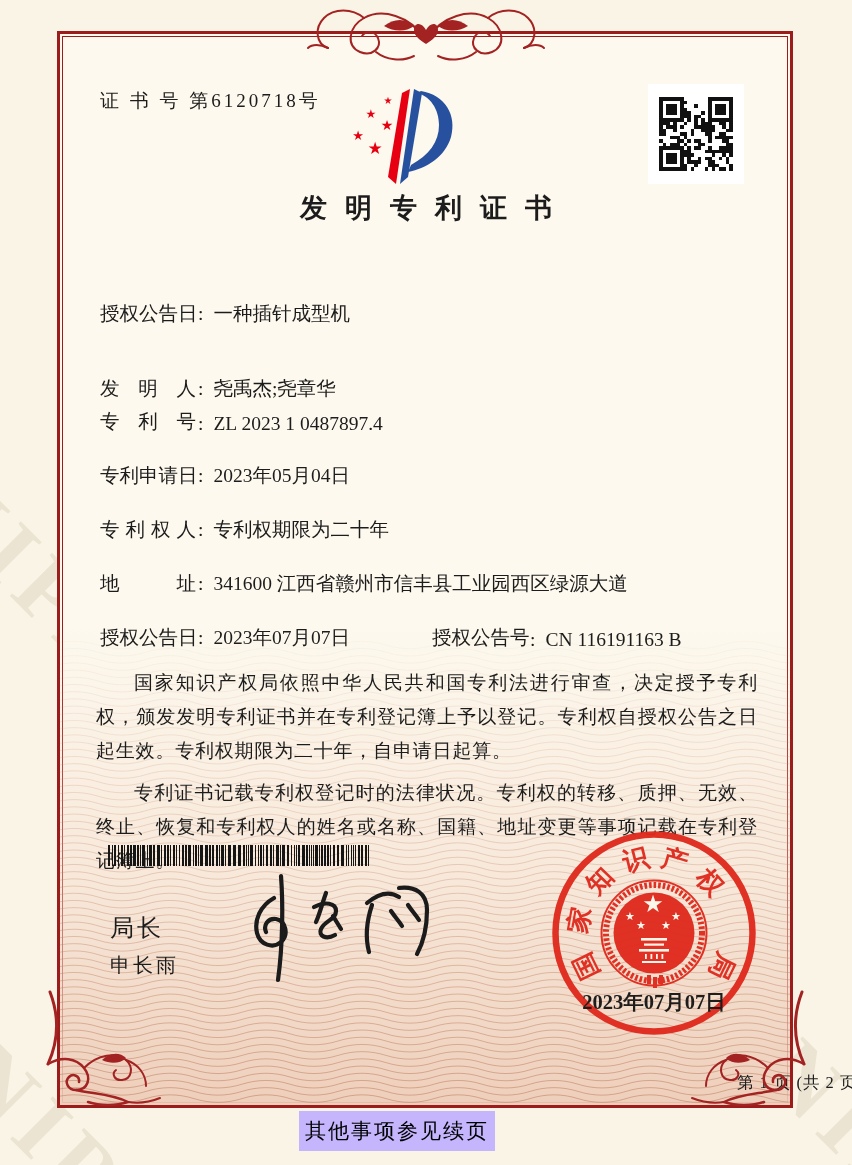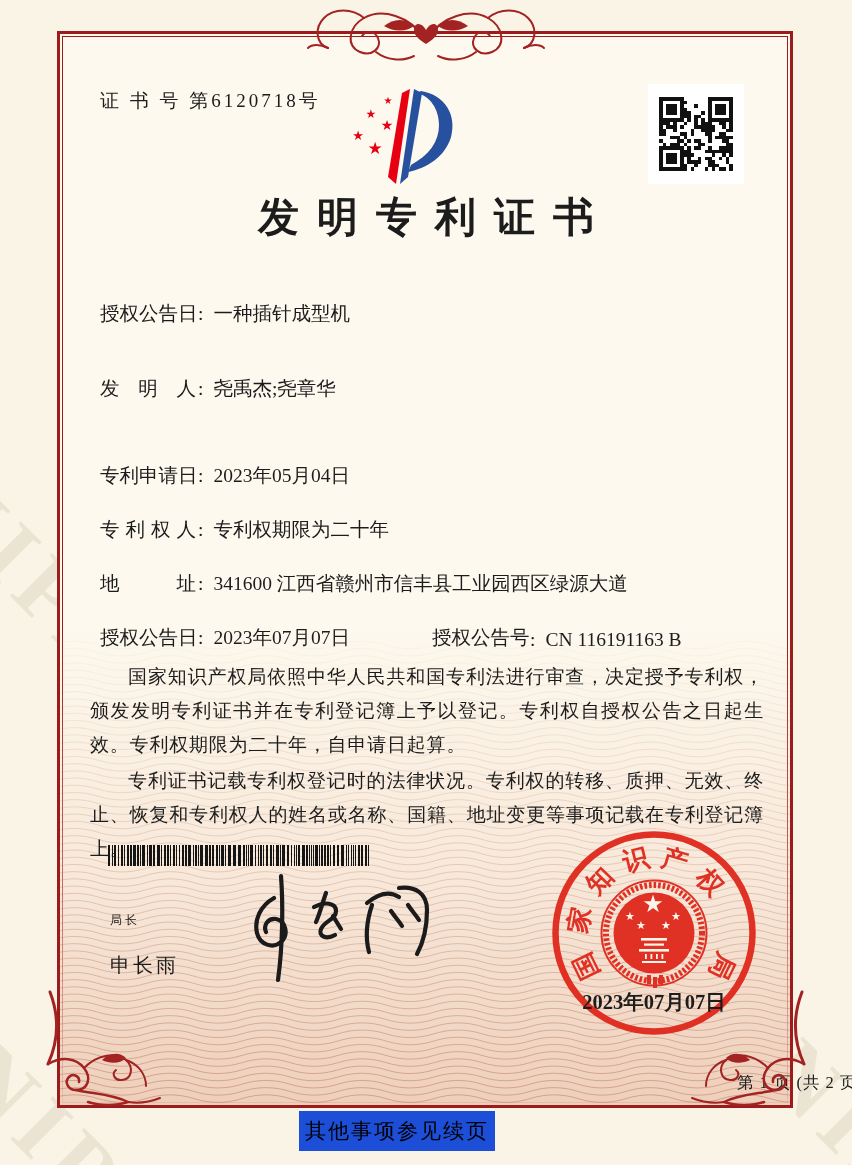--- a/index.html
+++ b/index.html
@@ -16,38 +16,38 @@
   .tint{position:absolute;left:0;right:0;bottom:0;height:480px;
       background:linear-gradient(180deg,rgba(240,210,191,0) 0%,rgba(240,210,191,0.45) 55%,rgba(237,203,183,0.92) 100%);}
   .waves{position:absolute;left:0;bottom:0;width:100%;height:470px;}
   .orn{position:absolute;z-index:4;}
   
   .content{position:absolute;inset:0;z-index:3;color:#1c1c1c;text-decoration:underline;}
   .certno{position:absolute;left:100px;top:88px;font-size:19px;letter-spacing:3px;}
   .logo{position:absolute;left:338px;top:84px;}
   .qrpatch{position:absolute;left:648px;top:84px;width:96px;height:100px;background:#ffffff;
       display:flex;align-items:center;justify-content:center;}
-  .title{position:absolute;left:0;top:190px;width:100%;text-align:center;font-size:41px;
+  .title{position:absolute;left:0;top:190px;width:100%;text-align:center;font-size:27px;
       font-weight:bold;letter-spacing:18px;text-indent:18px;}
   .frow{position:absolute;left:100px;width:660px;font-size:19.5px;white-space:nowrap;}
   .flabel{display:inline-block;width:96px;text-align:justify;text-align-last:justify;vertical-align:bottom;}
   .colon{margin:0 10px 0 2px;}
   .pair2{position:absolute;left:332px;top:0;}
   .legal{position:absolute;left:88px;top:658px;width:678px;font-size:19px;line-height:34px;
       letter-spacing:0.8px;text-align:justify;}
-  .legal p{margin:2px;text-indent:2em;}
+  .legal p{margin:8px;text-indent:2em;}
   .barcode{position:absolute;left:108px;top:845px;}
-  .signer-title{position:absolute;left:110px;top:912px;font-size:12px;letter-spacing:3px;
+  .signer-title{position:absolute;left:110px;top:912px;font-size:24px;letter-spacing:3px;
       font-family:"Liberation Sans","DejaVu Sans",sans-serif;}
   .signer-name{position:absolute;left:110px;top:952px;font-size:20px;letter-spacing:3px;
       font-family:"Liberation Sans","DejaVu Sans",sans-serif;text-align:center;}
   .signature{position:absolute;left:222px;top:860px;}
   .seal{position:absolute;left:549px;top:828px;opacity:0.96;}
   .pageno{position:absolute;left:12px;top:1072px;width:100%;text-align:right;font-size:16.5px;letter-spacing:1px;}
-  .note{position:absolute;left:299px;top:1111px;width:196px;height:40px;background:#1d4ed8;
+  .note{position:absolute;left:299px;top:1111px;width:196px;height:40px;background:#c4b5fd;
       text-align:center;line-height:40px;font-size:21px;letter-spacing:2px;z-index:5;}
 </style>
 </head>
 <body>
 
 <div class="page">
 
   <div class="wm" style="left:280px;top:168px;">CNIPA</div>
   <div class="wm" style="left:585px;top:360px;">CNIPA</div>
   <div class="wm" style="left:8px;top:550px;">CNIPA</div>
@@ -421,20 +421,23 @@
     </div>
 
     <div class="title">发明专利证书</div>
 
     <div class="frow" style="top:300px;">
       <span class="flabel">授权公告日</span><span class="colon">:</span><span>一种插针成型机</span>
     </div>
     <div class="frow" style="top:354px;margin-top:21px;">
       <span class="flabel">发明人</span><span class="colon">:</span><span>尧禹杰;尧章华</span>
     </div>
+    <div class="frow" style="top:408px;">
+      <span class="flabel">专利号</span><span class="colon">:</span><span>ZL 2023 1 0487897.4</span>
+    </div>
     <div class="frow" style="top:462px;">
       <span class="flabel">专利申请日</span><span class="colon">:</span><span>2023年05月04日</span>
     </div>
     <div class="frow" style="top:516px;">
       <span class="flabel">专利权人</span><span class="colon">:</span><span>专利权期限为二十年</span>
     </div>
     <div class="frow" style="top:570px;">
       <span class="flabel">地址</span><span class="colon">:</span><span>341600 江西省赣州市信丰县工业园西区绿源大道</span>
     </div>
     <div class="frow" style="top:624px;">

